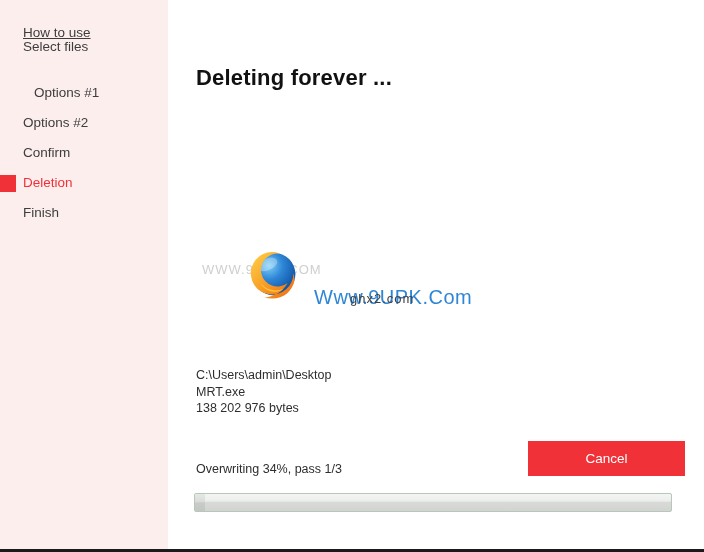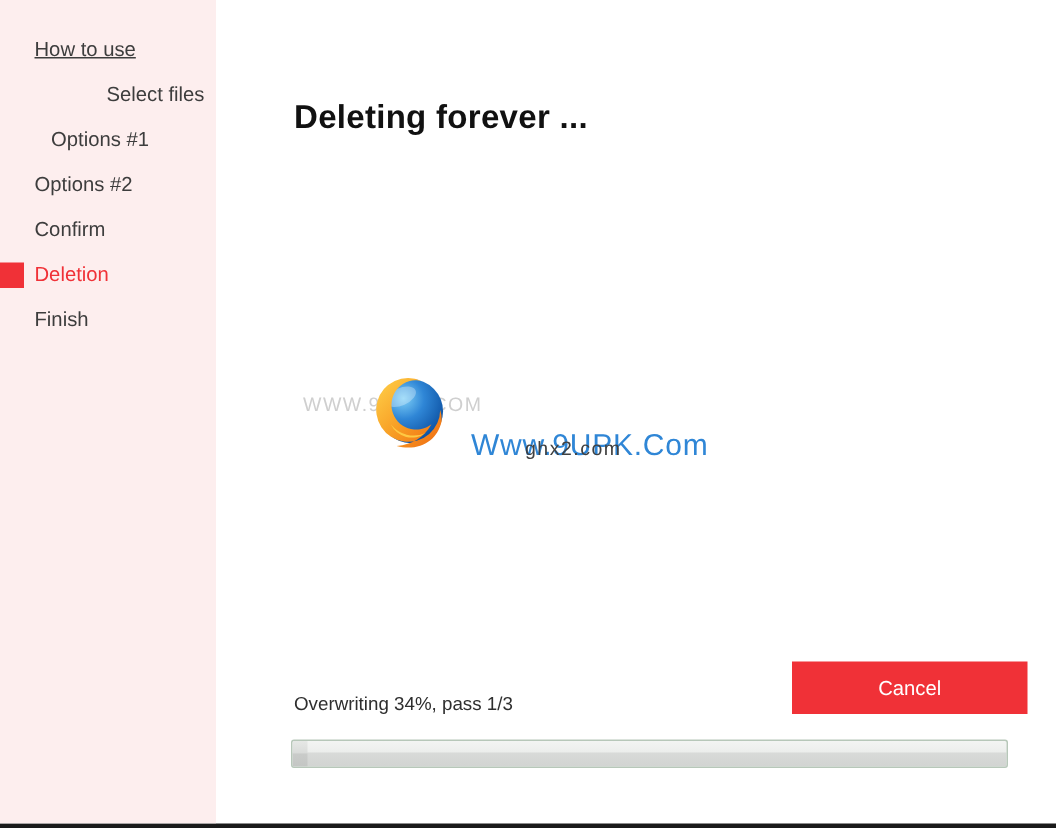--- a/index.html
+++ b/index.html
@@ -52,21 +52,21 @@
   .win-btn svg { display: block; }
   #btn-more  { right: 88px; }
   #btn-min   { right: 44px; }
   #btn-close { right: 2px; }
 
   
   #sidebar {
     position: absolute;
     left: 0;
     top: 0;
-    width: 144px;
+    width: 168px;
     height: 549px;
     background: #fdeeee;
   }
   .nav-item {
     position: absolute;
     left: 0;
     width: 168px;
     height: 22px;
     display: flex;
     align-items: center;
@@ -280,21 +280,21 @@
     </button>
   </div>
 
   <nav id="sidebar">
 
     <div class="nav-item link" style="top:22px;">
 
       <span class="nav-label">How to use</span>
     </div>
 
-    <div class="nav-item" style="top:52px;margin-left:48px;">
+    <div class="nav-item" style="top:36px;">
 
       <span class="nav-label">Select files</span>
     </div>
 
     <div class="nav-item" style="top:82px;margin-left:11px;">
 
       <span class="nav-label">Options #1</span>
     </div>
 
     <div class="nav-item" style="top:112px;padding-left:26px;">
@@ -343,20 +343,25 @@
         <circle cx="30" cy="27" r="22" fill="url(#gSphere)"></circle>
         <ellipse cx="23" cy="17" rx="11" ry="6" fill="#ffffff" opacity="0.30" transform="rotate(-24 23 17)"></ellipse>
         <path d="M50 26 a22 22 0 1 1 -13 -20 a17 17 0 1 0 7 30 c-5 9 -13 14 -24 15 c16 4 28 -4 31 -17 a22 22 0 0 0 -1 -8 z" fill="url(#gSwirl)"></path>
         <path d="M16 36 a16 16 0 0 0 24 6 a20 20 0 0 1 -24 -6 z" fill="#ffd24a" opacity="0.85"></path>
       </svg>
 
       <div id="wm-url-text">Www.9UPK.Com</div>
       <div id="wm-ghost-text">ghx2.com</div>
     </div>
 
+    <div id="file-info">
+      <div>C:\Users\admin\Desktop</div>
+      <div>MRT.exe</div>
+      <div>138 202 976 bytes</div>
+    </div>
 
     <button id="cancel-button">Cancel</button>
 
     <div id="progress-status">Overwriting 34%, pass 1/3</div>
 
     <div id="progress-bar-track">
       <div id="progress-bar-fill" style="width: 2%;"></div>
     </div>
 
   </main>

